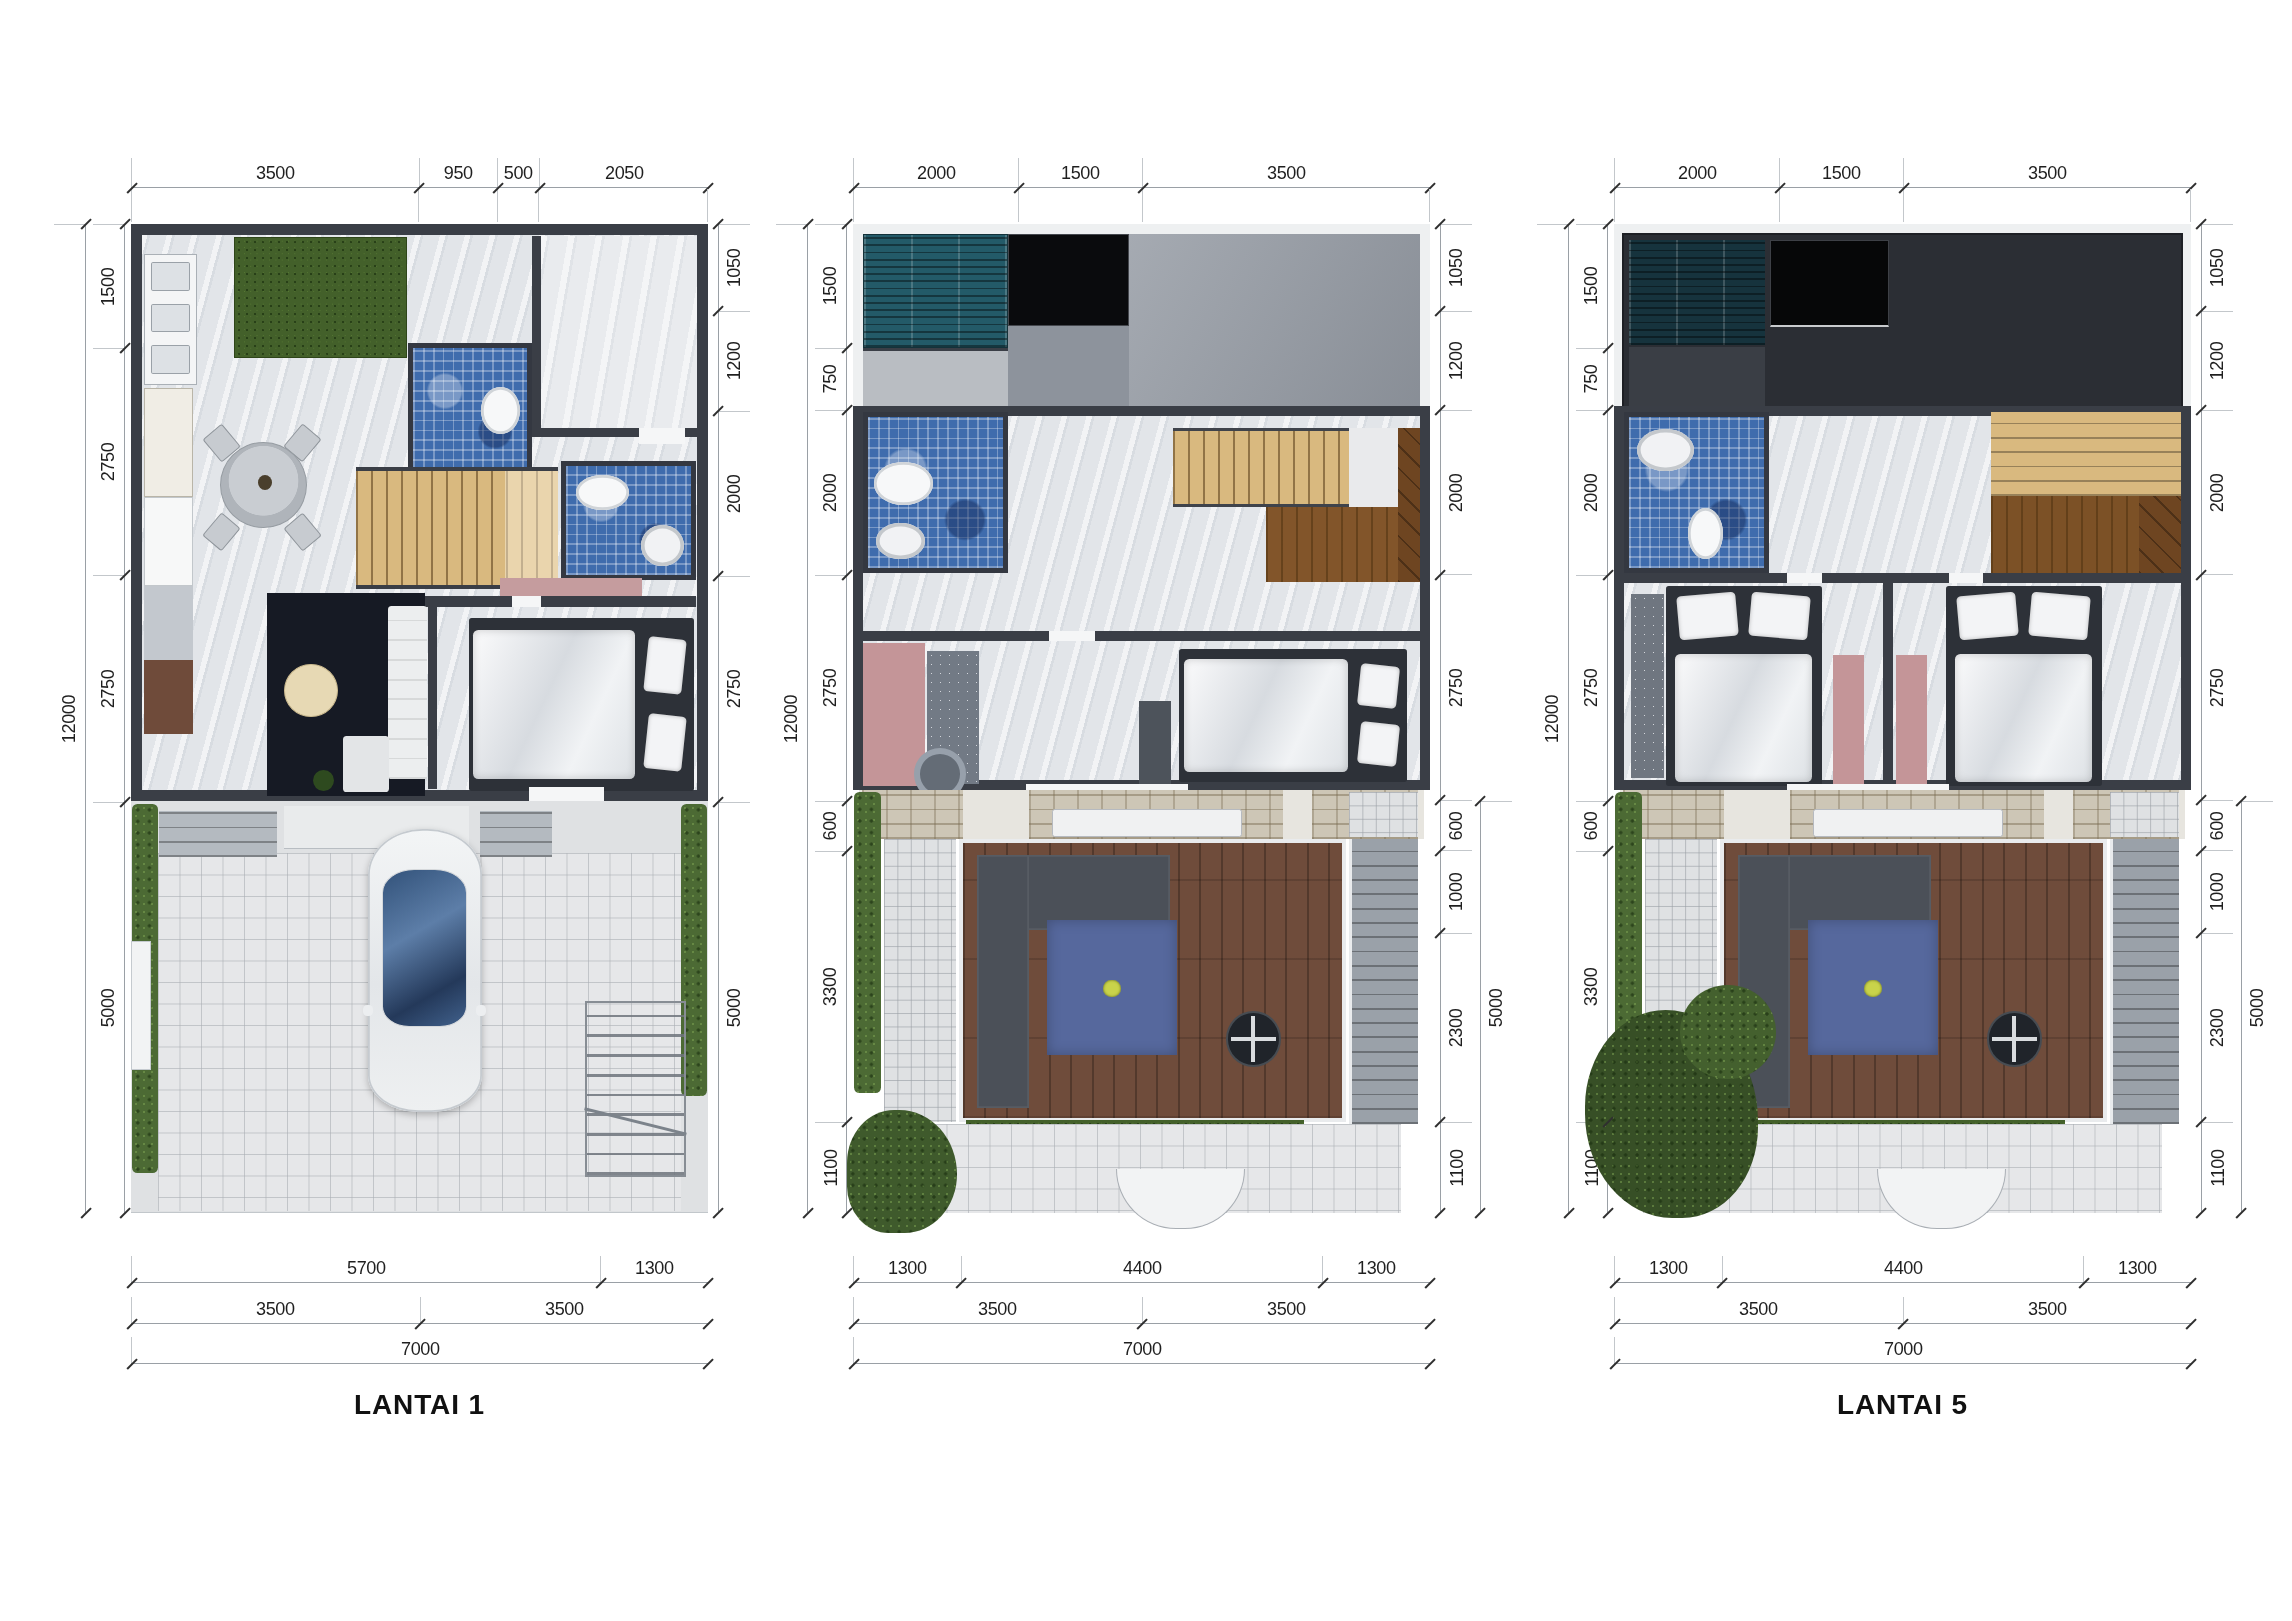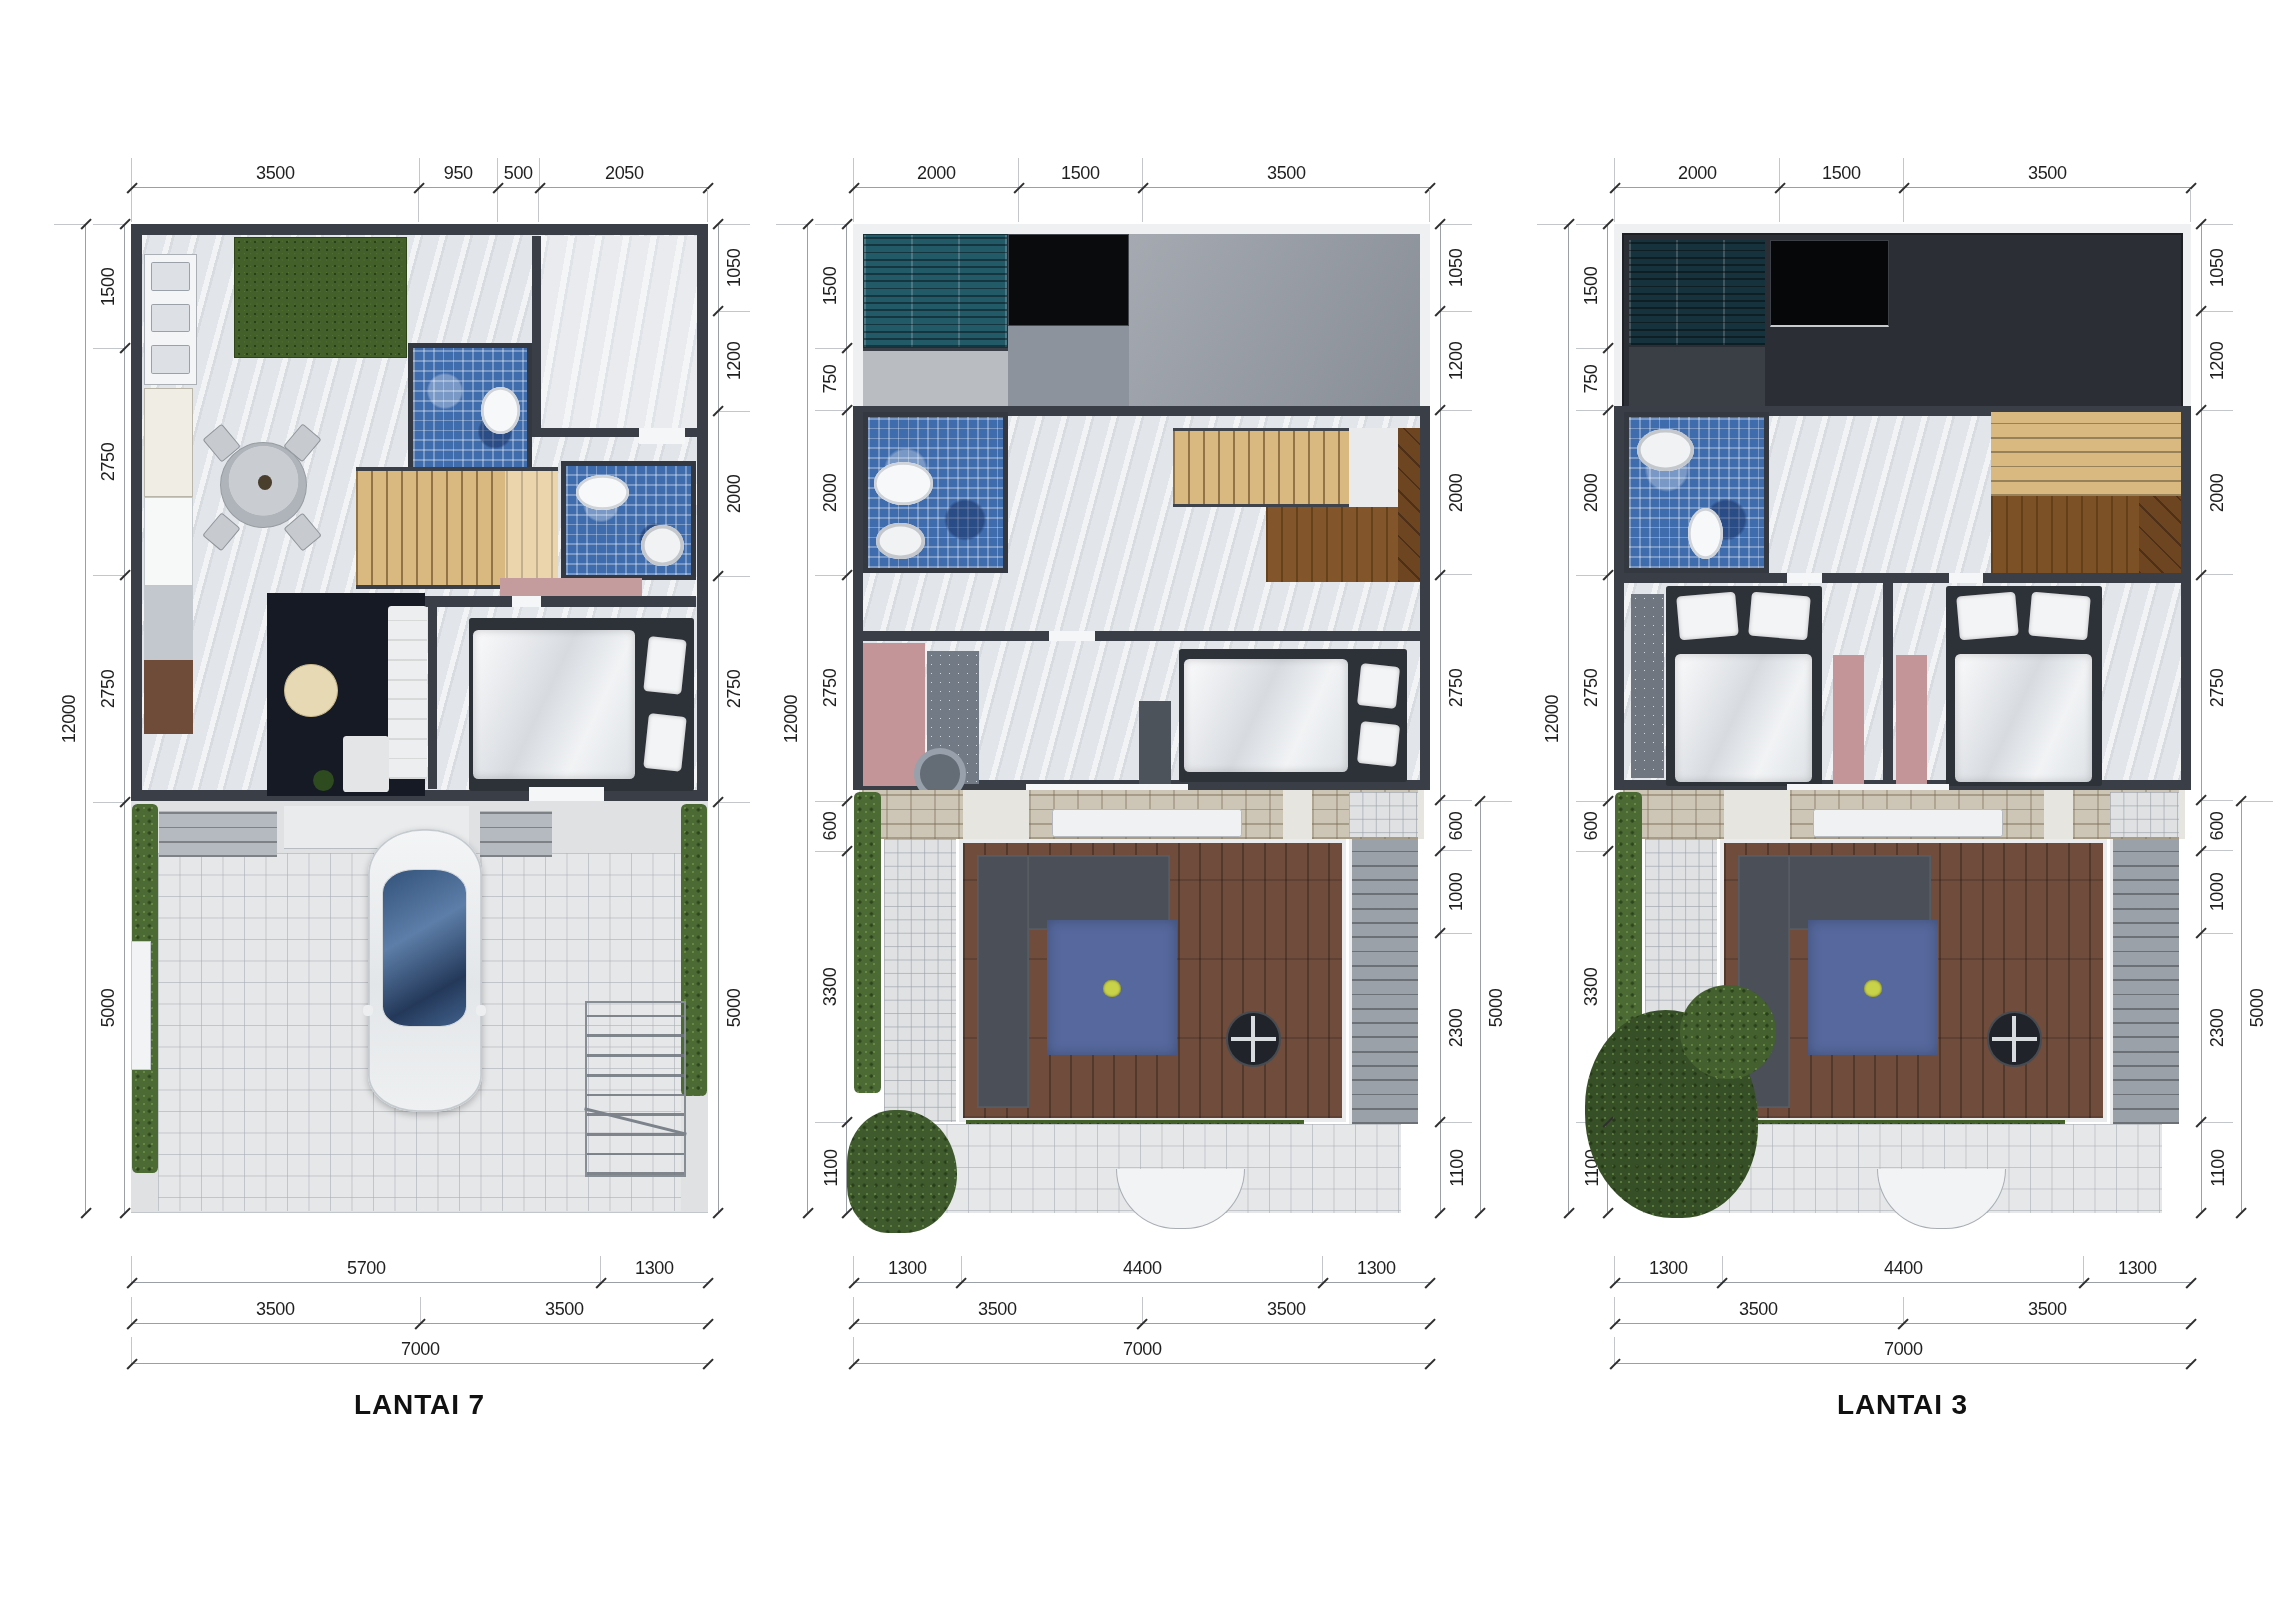--- a/index.html
+++ b/index.html
@@ -216,21 +216,21 @@
         </div>
         <div class="seg" style="flex-grow: 3500;">
           <span class="dimtxt">3500</span>
         </div>
       </div>
     <div class="dimrow" style="left:95px;top:1204px;width:577px;height:27px">
         <div class="seg" style="flex-grow: 7000;">
           <span class="dimtxt">7000</span>
         </div>
       </div>
-    <div class="plan-label" style="left:95px;top:1256px;width:577px">LANTAI 7</div>
+    <div class="plan-label" style="left:95px;top:1256px;width:577px">LANTAI 1</div>
   </div>
 
   <div class="plan" style="left:758px">
     <div class="dimrow" style="left:95px;top:25px;width:577px;height:30px">
         <div class="seg" style="flex-grow: 2000;">
           <span class="dimtxt">2000</span>
         </div>
         <div class="seg" style="flex-grow: 1500;">
           <span class="dimtxt">1500</span>
         </div>
@@ -546,17 +546,17 @@
         </div>
         <div class="seg" style="flex-grow: 3500;">
           <span class="dimtxt">3500</span>
         </div>
       </div>
     <div class="dimrow" style="left:95px;top:1204px;width:577px;height:27px">
         <div class="seg" style="flex-grow: 7000;">
           <span class="dimtxt">7000</span>
         </div>
       </div>
-    <div class="plan-label" style="left:95px;top:1256px;width:577px">LANTAI 3</div>
+    <div class="plan-label" style="left:95px;top:1256px;width:577px">LANTAI 5</div>
   </div>
 
 </div>
 
 
 </body></html>

